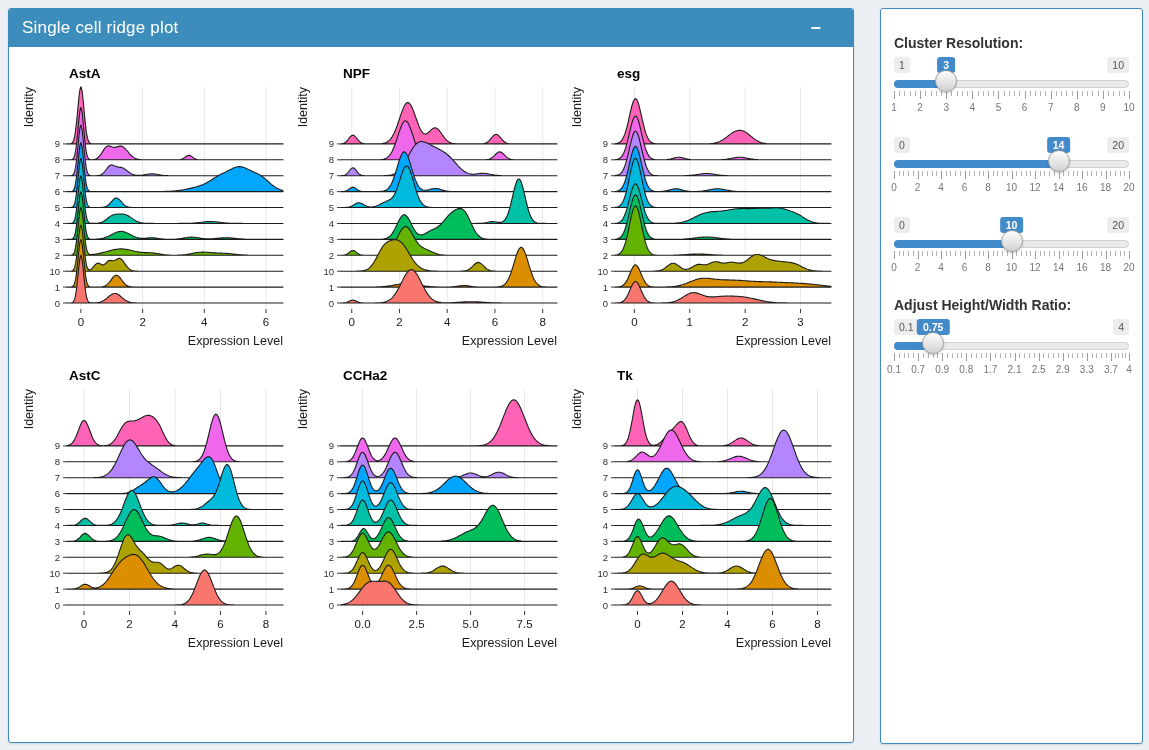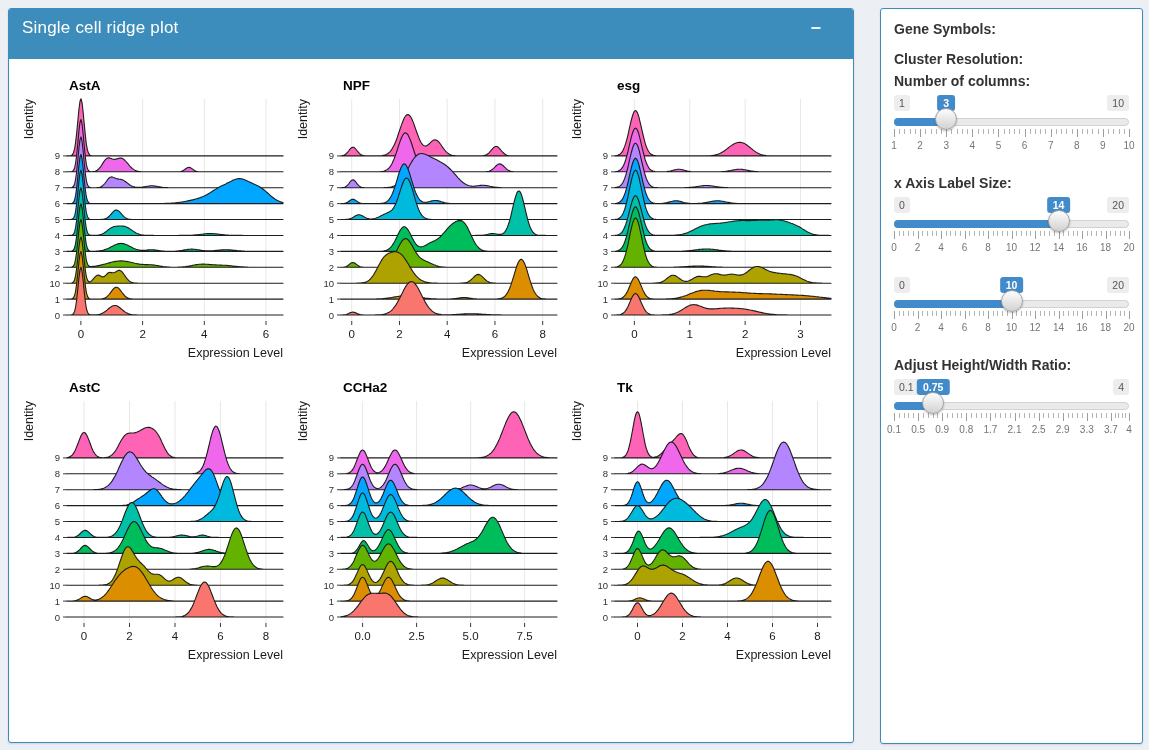--- a/index.html
+++ b/index.html
@@ -10,21 +10,21 @@
     -webkit-font-smoothing:antialiased;
   }
   .box{
     position:absolute;background:#fff;border:1px solid #3c8dbc;border-radius:3px;
     box-shadow:0 1px 2px rgba(0,0,0,.12);
   }
   #main-box{left:8px;top:8px;width:844px;height:733px;}
   #settings-box{left:880px;top:8px;width:261px;height:734px;}
   .box-header{
     background:#3c8dbc;color:#fff;height:38px;display:flex;align-items:center;
-    justify-content:space-between;padding:0 14px 12px 13px;border-radius:2px 2px 0 0;
+    justify-content:space-between;padding:0 14px 0 13px;border-radius:2px 2px 0 0;
     font-size:17px;font-weight:500;letter-spacing:.2px;
   }
   .collapse-btn{
     background:none;border:none;color:#f4f8fb;font-size:18px;font-weight:bold;
     cursor:pointer;line-height:1;padding:2px 6px;margin-right:12px;
   }
   
   #plots-grid{
     display:grid;grid-template-columns:274px 274px 274px;grid-auto-rows:302px;
     padding:10px 0 0 12px;
@@ -410,28 +410,26 @@
           <text x="48" y="21" font-size="13.5" font-weight="bold" fill="#000">Tk</text>
           <text x="262" y="288" text-anchor="end" font-size="12.5" fill="#1a1a1a">Expression Level</text>
           <text transform="translate(12 30) rotate(-90)" text-anchor="end" font-size="12.5" fill="#1a1a1a">Identity</text>
         </svg>
       </div>
     </div>
 </div>
 
 <div class="box" id="settings-box">
   <div class="box-body">
-    <div class="ctl-label">Gene Symbols:</div>
     <div class="help-text">
     </div>
 
     <div class="ctl-label">Cluster Resolution:</div>
 
     <div class="slider-block">
-        <div class="ctl-label">Number of columns:</div>
      <div class="irs">
        <span class="irs-min">1</span>
        <span class="irs-max">10</span>
        <span class="irs-badge" style="left:22.22222222222222%">3</span>
        <div class="irs-track"></div>
        <div class="irs-bar" style="width:22.22222222222222%"></div>
        <div class="irs-handle" style="left:22.22222222222222%"></div>
        <div class="irs-grid">
             <span class="irs-tick major" style="left:0%"></span>
             <span class="irs-grid-label" style="left:0%">1</span>
@@ -488,21 +486,20 @@
             <span class="irs-tick minor" style="left:95.55555555555556%"></span>
             <span class="irs-tick minor" style="left:97.77777777777777%"></span>
             <span class="irs-tick major" style="left:100%"></span>
             <span class="irs-grid-label" style="left:100%">10</span>
           </div>
      </div>
       </div>
 
 
     <div class="slider-block">
-        <div class="ctl-label">x Axis Label Size:</div>
      <div class="irs">
        <span class="irs-min">0</span>
        <span class="irs-max">20</span>
        <span class="irs-badge" style="left:70%">14</span>
        <div class="irs-track"></div>
        <div class="irs-bar" style="width:70%"></div>
        <div class="irs-handle" style="left:70%"></div>
        <div class="irs-grid">
             <span class="irs-tick major" style="left:0%"></span>
             <span class="irs-grid-label" style="left:0%">0</span>
@@ -653,21 +650,21 @@
        <div class="irs-bar" style="width:16.666666666666668%"></div>
        <div class="irs-handle" style="left:16.666666666666668%"></div>
        <div class="irs-grid">
             <span class="irs-tick major" style="left:0%"></span>
             <span class="irs-grid-label" style="left:0%">0.1</span>
             <span class="irs-tick minor" style="left:2.0512820512820515%"></span>
             <span class="irs-tick minor" style="left:4.102564102564103%"></span>
             <span class="irs-tick minor" style="left:6.153846153846155%"></span>
             <span class="irs-tick minor" style="left:8.205128205128206%"></span>
             <span class="irs-tick major" style="left:10.256410256410257%"></span>
-            <span class="irs-grid-label" style="left:10.256410256410257%">0.5</span>
+            <span class="irs-grid-label" style="left:10.256410256410257%">0.7</span>
             <span class="irs-tick minor" style="left:12.307692307692308%"></span>
             <span class="irs-tick minor" style="left:14.358974358974361%"></span>
             <span class="irs-tick minor" style="left:16.410256410256412%"></span>
             <span class="irs-tick minor" style="left:18.461538461538463%"></span>
             <span class="irs-tick major" style="left:20.512820512820515%"></span>
             <span class="irs-grid-label" style="left:20.512820512820515%">0.9</span>
             <span class="irs-tick minor" style="left:22.564102564102566%"></span>
             <span class="irs-tick minor" style="left:24.615384615384617%"></span>
             <span class="irs-tick minor" style="left:26.666666666666668%"></span>
             <span class="irs-tick minor" style="left:28.71794871794872%"></span>

